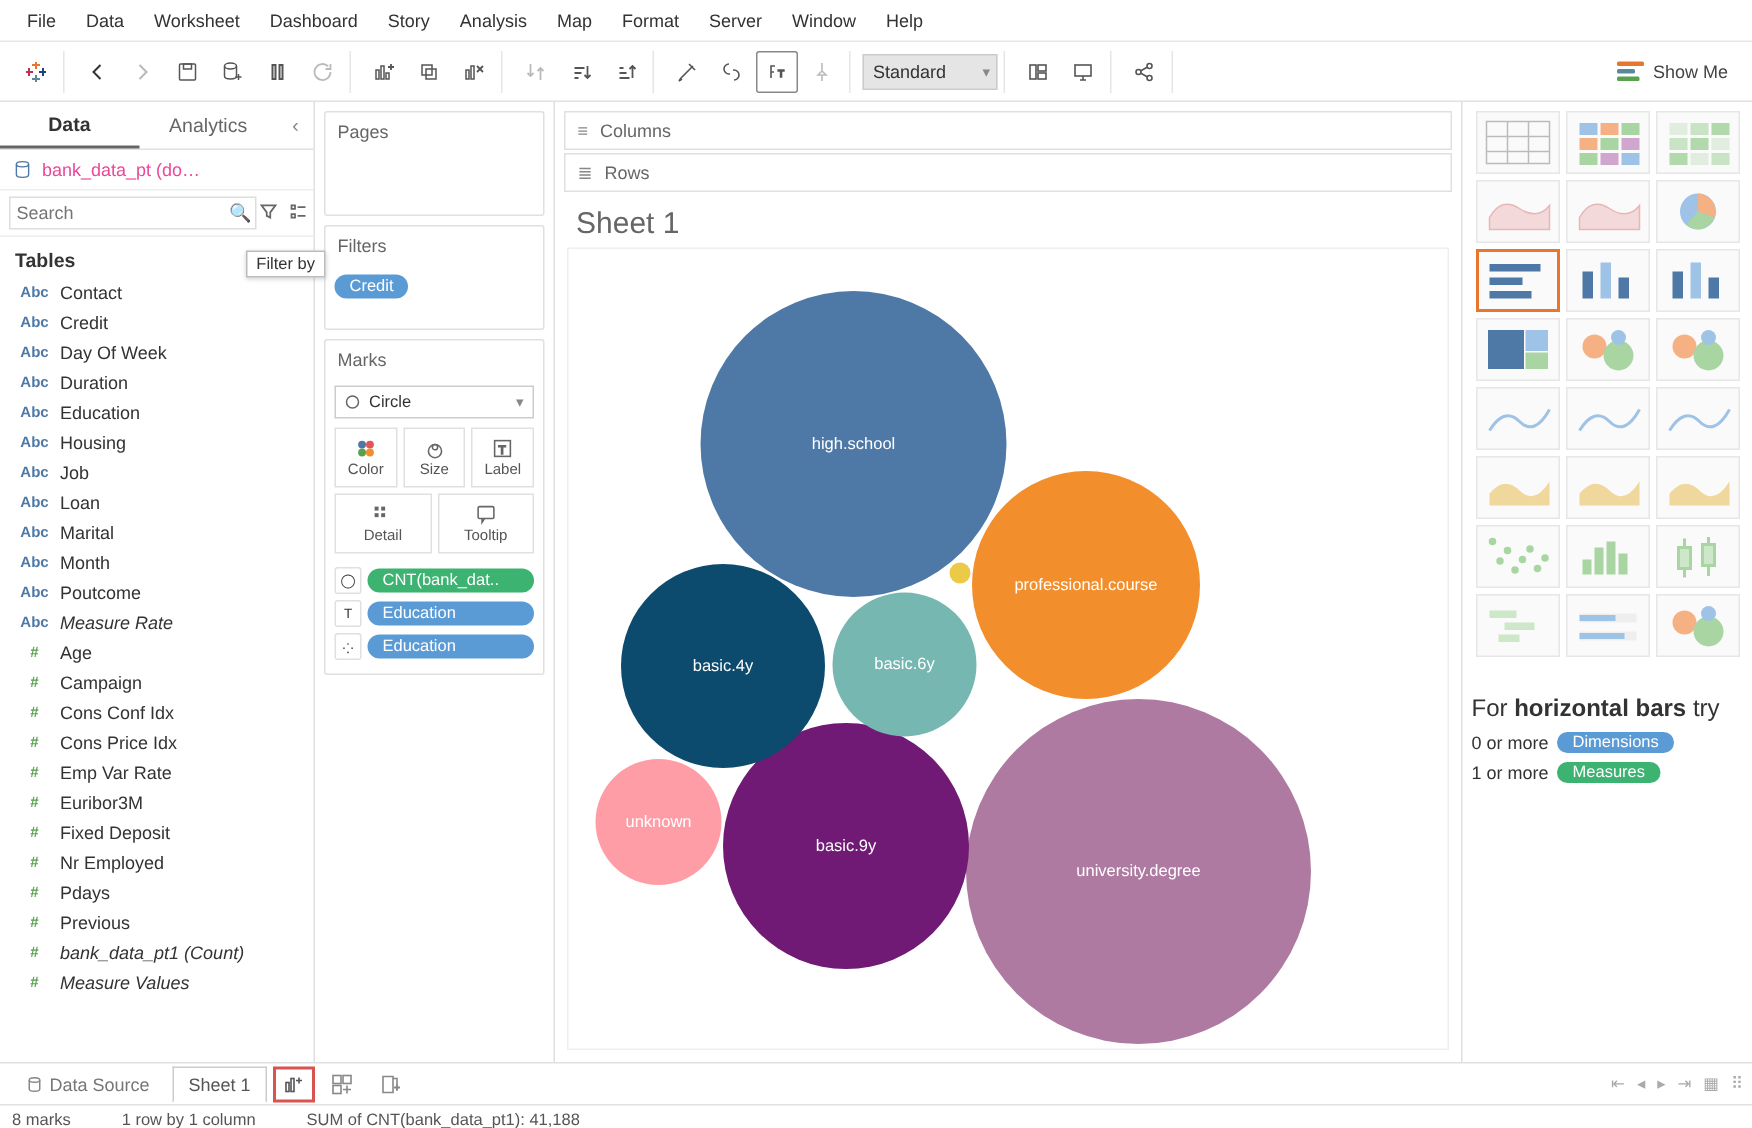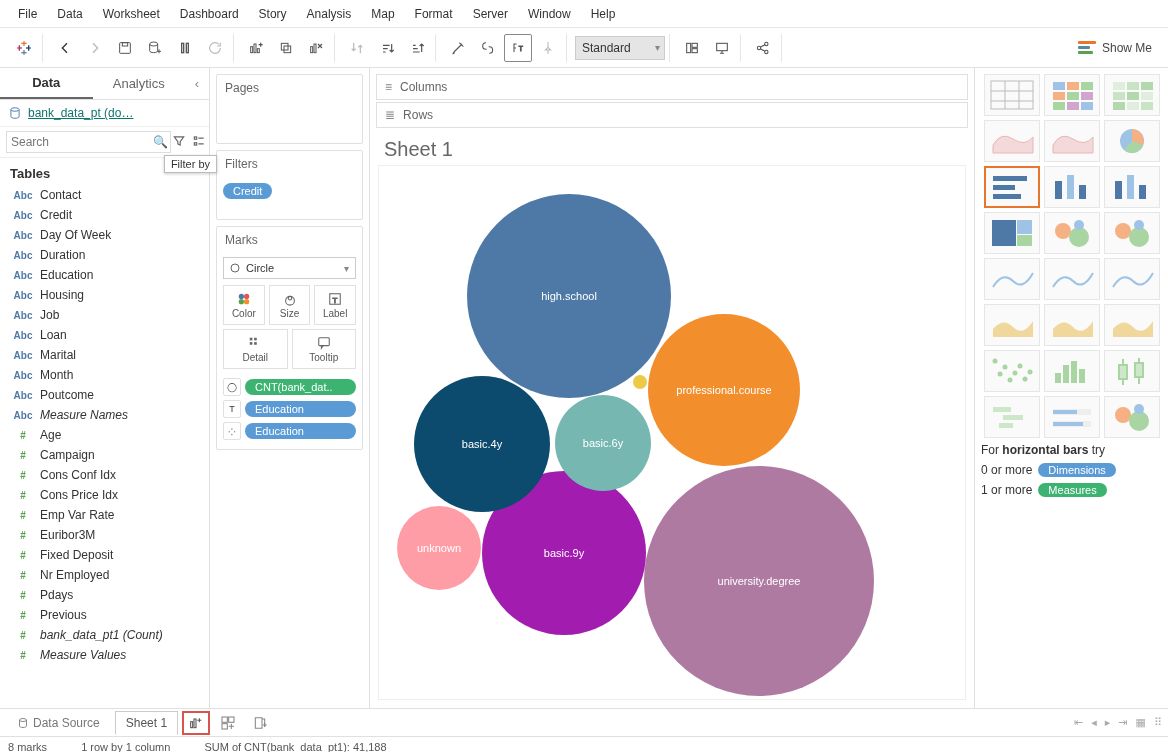--- a/index.html
+++ b/index.html
@@ -26,26 +26,26 @@
   .leftcol { width: 210px; border-right: 1px solid #e0e0e0; display: flex; flex-direction: column; }
   .midcol { width: 160px; border-right: 1px solid #e0e0e0; display: flex; flex-direction: column; padding: 0; }
   .centercol { flex: 1; display: flex; flex-direction: column; position: relative; }
   .rightcol { width: 194px; border-left: 1px solid #e0e0e0; padding: 6px; background:#fff;}
 
   
   .data-tabs { display: flex; height: 32px; border-bottom: 1px solid #e0e0e0; }
   .data-tabs div { flex: 1; display:flex; align-items:center; justify-content:center; font-size:13px; color:#666; }
   .data-tabs .active { font-weight: 600; color:#333; border-bottom: 2px solid #666; }
   .data-tabs .collapse { flex: 0 0 24px; color:#888; }
-  .ds-row { display:flex; align-items:flex-end; gap:6px; padding:6px 8px; color:#0f766e; border-bottom:1px solid #eee;text-decoration:underline;}
+  .ds-row { display:flex; align-items:flex-end; gap:6px; padding:6px 8px; color:#ec4899; border-bottom:1px solid #eee;}
   .ds-row svg { width:14px; height:14px; }
   .search-row { display:flex; align-items:center; gap:4px; padding:4px 6px; border-bottom:1px solid #eee; position:relative;}
   .search-row input { flex:1; border:1px solid #ddd; height:22px; padding:0 4px; font-size:12px; outline:none;}
   .search-icons { display:flex; gap:6px; color:#888; }
-  .filterby-tip { position:absolute; right:-8px; top:28px; background:#fff; border:1px solid #bbb; padding:2px 6px; font-size:11px; box-shadow:0 1px 3px rgba(0,0,0,.2); z-index:5;}
+  .filterby-tip { position:absolute; right:-8px; top:40px; background:#fff; border:1px solid #bbb; padding:2px 6px; font-size:11px; box-shadow:0 1px 3px rgba(0,0,0,.2); z-index:5;}
   .tables-h { padding:8px 10px 4px; font-weight:700; font-size:13px;}
   .field-list { overflow:auto; flex:1;}
   .field { display:flex; align-items:center; gap:6px; padding:3px 12px; font-size:12px; color:#333;}
   .field .ico { width:22px; text-align:center; font-size:10px; font-weight:600;}
   .field .ico.dim { color:#4e79a7;}
   .field .ico.meas { color:#59a14f;}
   .field.italic span:last-child { font-style: italic; }
 
   
   .shelf { border:1px solid #e0e0e0; margin:6px 6px 0; border-radius:2px;}
@@ -69,21 +69,21 @@
   .colrow { border:1px solid #e0e0e0; margin:6px 6px 0; height:26px; display:flex; align-items:center; padding:0 8px; gap:8px; color:#666;}
   .colrow .icon { font-size:12px; color:#888;}
   .sheet-title { padding:10px 14px 0; font-size:20px; color:#666;}
   .viz { flex:1; position:relative; margin:4px 8px 8px; border:1px solid #eee;}
   .bubble { position:absolute; border-radius:50%; display:flex; align-items:center; justify-content:center; color:#fff; font-size:11px; text-align:center;}
 
   
   .sm-grid { display:grid; grid-template-columns: repeat(3, 56px); grid-auto-rows:42px; gap:4px; justify-content:center;}
   .sm-cell { border:1px solid #e6e6e6; display:flex; align-items:center; justify-content:center; background:#fafafa;}
   .sm-cell.sel { border:2px solid #e8762c;}
-  .sm-hint { margin-top:5px; font-size:12px; color:#333;}
+  .sm-hint { margin-top:26px; font-size:16px; color:#333;}
   .sm-hint b { font-weight:700;}
   .sm-req { margin-top:6px; display:flex; align-items:center; gap:6px; font-size:12px;}
   .sm-badge { background:#5b9bd5; color:#fff; border-radius:10px; padding:1px 10px; font-size:11px;}
   .sm-badge.green{ background:#3cb371;}
 
   
   .bottom-tabs { height:28px; border-top:1px solid #e0e0e0; display:flex; align-items:center; padding:0 6px; gap:4px;}
   .btab { padding:4px 10px; border:1px solid transparent; font-size:12px; color:#555; display:flex; align-items:center; gap:4px;}
   .btab.ds { color:#777;}
   .btab.active { border:1px solid #ccc; border-bottom-color:#fff; background:#fff;}
@@ -341,21 +341,21 @@
         <div class="field">
           <span class="ico dim">Abc</span>
           <span>Month</span>
         </div>
         <div class="field">
           <span class="ico dim">Abc</span>
           <span>Poutcome</span>
         </div>
         <div class="field italic">
           <span class="ico dim">Abc</span>
-          <span>Measure Names</span>
+          <span>Measure Rate</span>
         </div>
         <div class="field">
           <span class="ico meas">#</span>
           <span>Age</span>
         </div>
         <div class="field">
           <span class="ico meas">#</span>
           <span>Campaign</span>
         </div>
         <div class="field">
@@ -482,21 +482,21 @@
       <span>Columns</span>
     </div>
     <div class="colrow" style="margin-top:2px">
       <span class="icon">≣</span>
       <span>Rows</span>
     </div>
     <div class="sheet-title">Sheet 1</div>
     <div class="viz" id="viz">
         <div class="bubble" style="left: 88px; top: 28px; height: 204px; width: 204px; background: rgb(78, 121, 167);">high.school</div>
         <div class="bubble" style="left: 265px; top: 300px; height: 230px; width: 230px; background: rgb(175, 122, 161);">university.degree</div>
-        <div class="bubble" style="left: 103px; top: 305px; height: 164px; width: 164px; background: #a21caf;">basic.9y</div>
+        <div class="bubble" style="left: 103px; top: 316px; height: 164px; width: 164px; background: #701a75;">basic.9y</div>
         <div class="bubble" style="left: 269px; top: 148px; height: 152px; width: 152px; background: rgb(242, 142, 43);">professional.course</div>
         <div class="bubble" style="left: 35px; top: 210px; height: 136px; width: 136px; background: #0c4a6e;">basic.4y</div>
         <div class="bubble" style="left: 176px; top: 229px; height: 96px; width: 96px; background: rgb(118, 183, 178);">basic.6y</div>
         <div class="bubble" style="left: 18px; top: 340px; height: 84px; width: 84px; background: rgb(255, 157, 167);">unknown</div>
         <div class="bubble" style="left: 254px; top: 209px; height: 14px; width: 14px; background: rgb(237, 201, 72);"></div>
       </div>
   </div>
 
   <div class="rightcol">
     <div class="sm-grid" id="smgrid">

